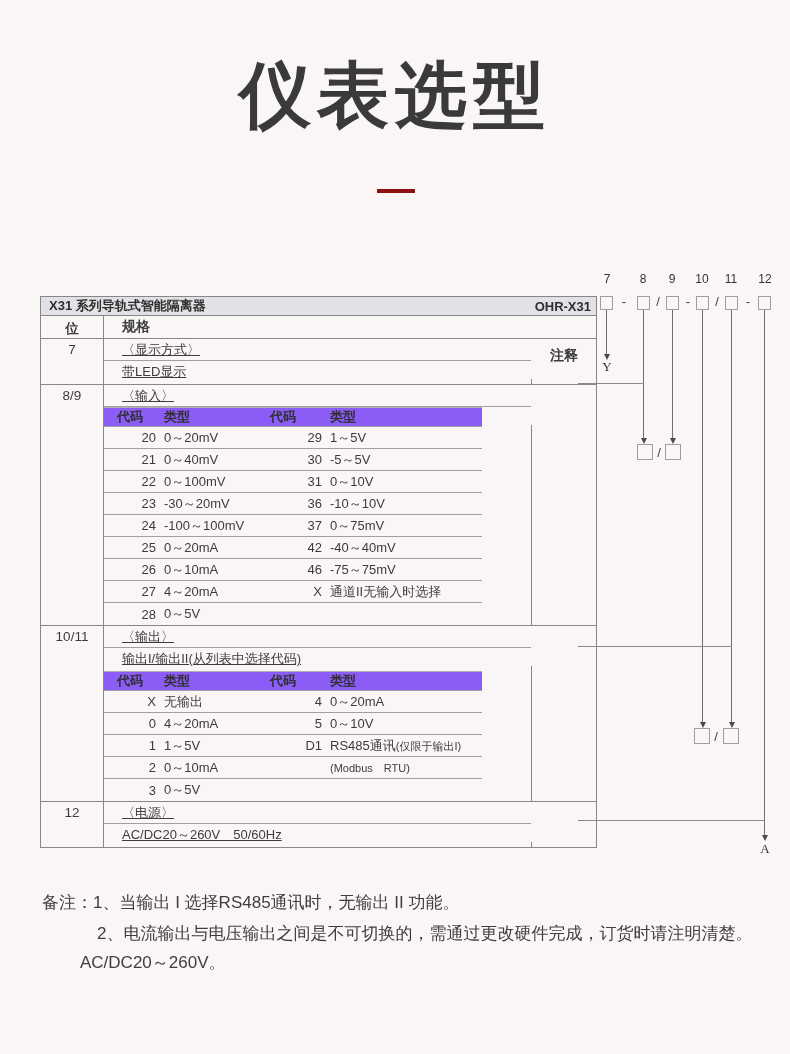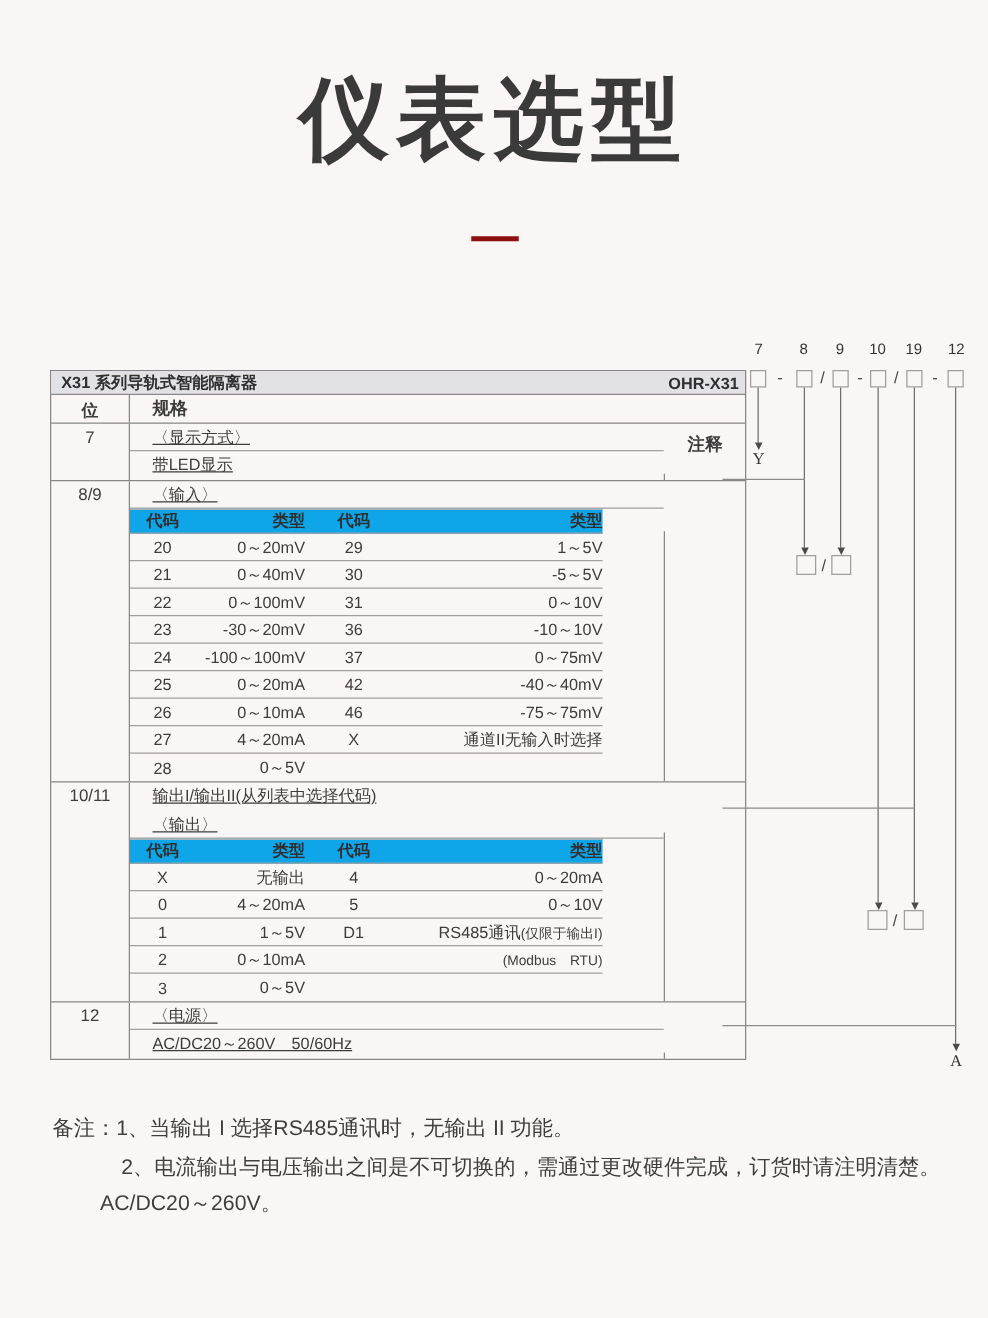--- a/index.html
+++ b/index.html
@@ -39,35 +39,35 @@
 
   .section { display:flex; border-top:1px solid #878787; }
   .pos-cell  { width:63px; border-right:1px solid #878787; text-align:center; padding-top:3px; font-size:13.5px; }
   .spec-cell { width:427px; }
   .note-cell { width:65px; border-left:1px solid #878787;margin-top:40px; }
 
   .spec-line   { height:23px; line-height:22px; padding-left:18px;text-decoration:underline; }
   .spec-line.rule { border-bottom:1px solid #a0a0a0; height:22px; line-height:21px; }
 
   .sub-head {
-    width:378px; height:20px; background:#0ea5e9;
+    width:378px; height:20px; background:#8b5cf6;
     border-top:1px solid #b0b0b0; border-bottom:1px solid #a0a0a0;
     display:grid; grid-template-columns:52px 88px 78px 160px;
     align-items:center; font-weight:bold; color:#2f2f2f;
   }
   .sub-head .sc-code { text-align:center; }
   .sub-head .sc-type { padding-left:8px; }
   .sub-table { width:378px; }
   .sub-row {
     display:grid; grid-template-columns:52px 88px 78px 160px;
     height:22px; align-items:center; border-bottom:1px solid #a0a0a0;
   }
   .sub-row:last-child { border-bottom:none; }
-  .sc-code { text-align:center; }
-  .sc-type { padding-left:8px; white-space:nowrap;text-align:right; }
+  .sc-code { text-align:right; }
+  .sc-type { padding-left:8px; white-space:nowrap; }
   .paren { font-size:11px; }
 
   
   .dg-num  { position:absolute; top:272px; width:22px; text-align:center; font-size:12px; color:#333; }
   .dg-box  { position:absolute; top:296px; width:13px; height:14px; border:1px solid #9e9e9e; background:transparent; }
   .dg-sep  { position:absolute; top:294px; width:12px; text-align:center; font-size:13px; color:#444; }
   .vline   { position:absolute; width:1px; background:#6f6f6f; }
   .hline   { position:absolute; height:1px; background:#8a8a8a; }
   .arrow   { position:absolute; width:0; height:0;
              border-left:3px solid transparent; border-right:3px solid transparent;
@@ -174,22 +174,22 @@
               <div class="sc sc-type"></div>
             </div>
           </div>
       </div>
       <div class="note-cell"></div>
     </div>
 
     <div class="section">
       <div class="pos-cell">10/11</div>
       <div class="spec-cell">
+        <div class="spec-line rule">〈输出〉</div>
         <div class="spec-line">输出I/输出II(从列表中选择代码)</div>
-        <div class="spec-line rule">〈输出〉</div>
         <div class="sub-head">
           <span class="sc-code">代码</span>
           <span class="sc-type">类型</span>
           <span class="sc-code">代码</span>
           <span class="sc-type">类型</span>
         </div>
         <div class="sub-table">
             <div class="sub-row">
               <div class="sc sc-code">X</div>
               <div class="sc sc-type">无输出</div>
@@ -232,21 +232,21 @@
         <div class="spec-line">AC/DC20～260V　50/60Hz</div>
       </div>
       <div class="note-cell"></div>
     </div>
   </div>
 
   <span class="dg-num" style="left:596px">7</span>
   <span class="dg-num" style="left:632px">8</span>
   <span class="dg-num" style="left:661px">9</span>
   <span class="dg-num" style="left:691px">10</span>
-  <span class="dg-num" style="left:720px">19</span>
+  <span class="dg-num" style="left:720px">11</span>
   <span class="dg-num" style="left:754px">12</span>
 
   <span class="dg-sep" style="left:581px">-</span>
   <span class="dg-sep" style="left:618px">-</span>
   <span class="dg-sep" style="left:652px">/</span>
   <span class="dg-sep" style="left:682px">-</span>
   <span class="dg-sep" style="left:711px">/</span>
   <span class="dg-sep" style="left:742px">-</span>
 
   <div class="dg-box" style="left:600px"></div>

